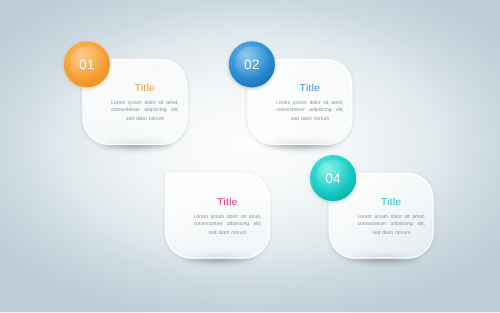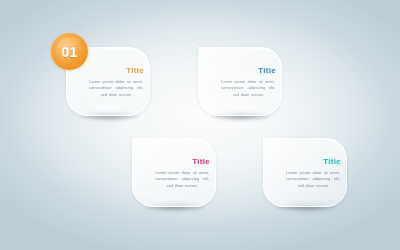--- a/index.html
+++ b/index.html
@@ -113,22 +113,22 @@
   .badge-num {
     position: absolute;
     left: 0;
     top: 0;
     width: 37px;
     height: 37px;
     display: flex;
     align-items: center;
     justify-content: center;
     color: #ffffff;
-    font-size: 14px;
-    font-weight: bold;
+    font-size: 11px;
+    font-weight: normal;
     letter-spacing: 0.2px;
     text-shadow: 0 0.5px 1px rgba(0,0,0,0.16);
   }
 
   
   .badge-01 .badge-inner {
     background: radial-gradient(circle at 38% 30%, #fbb65c 0%, #f7a63f 40%, #f0921f 78%, #e8881a 100%);
     box-shadow: 0 1px 3px rgba(200,120,20,0.30);
   }
   .badge-02 .badge-inner {
@@ -147,25 +147,24 @@
   
   .card-body {
     position: absolute;
     left: 22px;
     top: 20px;
     width: 56px;
     text-align: center;
   }
   .card-title {
     font-size: 8px;
-    font-weight: bold;
+    font-weight: normal;
     letter-spacing: 0.3px;
     margin-bottom: 4px;
     line-height: 1;
-    text-align: right;
   }
   .t-01 { color: #ee9a33; }
   .t-02 { color: #2e8fd4; }
   .t-03 { color: #e6267a; }
   .t-04 { color: #17c3bc; }
 
   .card-text {
     font-size: 4px;
     line-height: 1.62;
     color: #8b9299;
@@ -202,35 +201,45 @@
   </div>
 
   <div class="card" id="card-2">
     <div class="card-shadow"></div>
     <div class="card-panel"></div>
     <div class="card-gloss"></div>
     <div class="card-body">
       <div class="card-title t-02">Title</div>
       <div class="card-text">Lorem ipsum dolor sit amet, consectetuer adipiscing elit, sed diam nonum</div>
     </div>
+    <div class="badge badge-02">
+      <div class="badge-inner"></div>
+      <div class="badge-sheen"></div>
+      <div class="badge-num">02</div>
+    </div>
   </div>
 
   <div class="card" id="card-3">
     <div class="card-shadow"></div>
     <div class="card-panel"></div>
     <div class="card-gloss"></div>
     <div class="card-body">
       <div class="card-title t-03">Title</div>
       <div class="card-text">Lorem ipsum dolor sit amet, consectetuer adipiscing elit, sed diam nonum</div>
     </div>
   </div>
 
   <div class="card" id="card-4">
     <div class="card-shadow"></div>
     <div class="card-panel"></div>
     <div class="card-gloss"></div>
     <div class="card-body">
       <div class="card-title t-04">Title</div>
       <div class="card-text">Lorem ipsum dolor sit amet, consectetuer adipiscing elit, sed diam nonum</div>
     </div>
+    <div class="badge badge-04">
+      <div class="badge-inner"></div>
+      <div class="badge-sheen"></div>
+      <div class="badge-num">04</div>
+    </div>
   </div>
 
 </div>
 
 </body></html>

